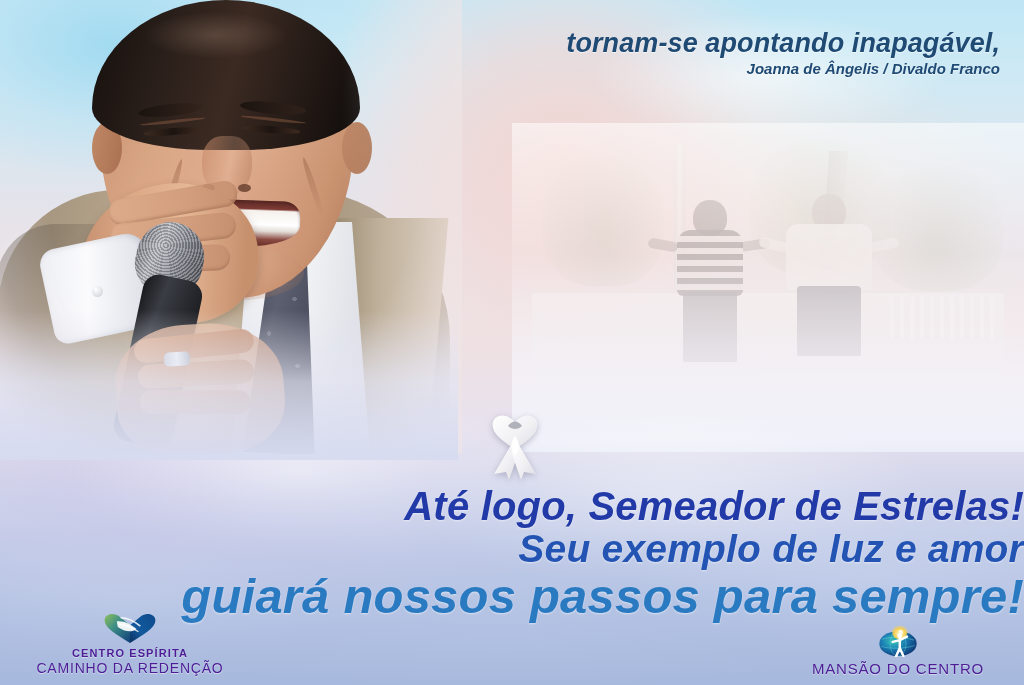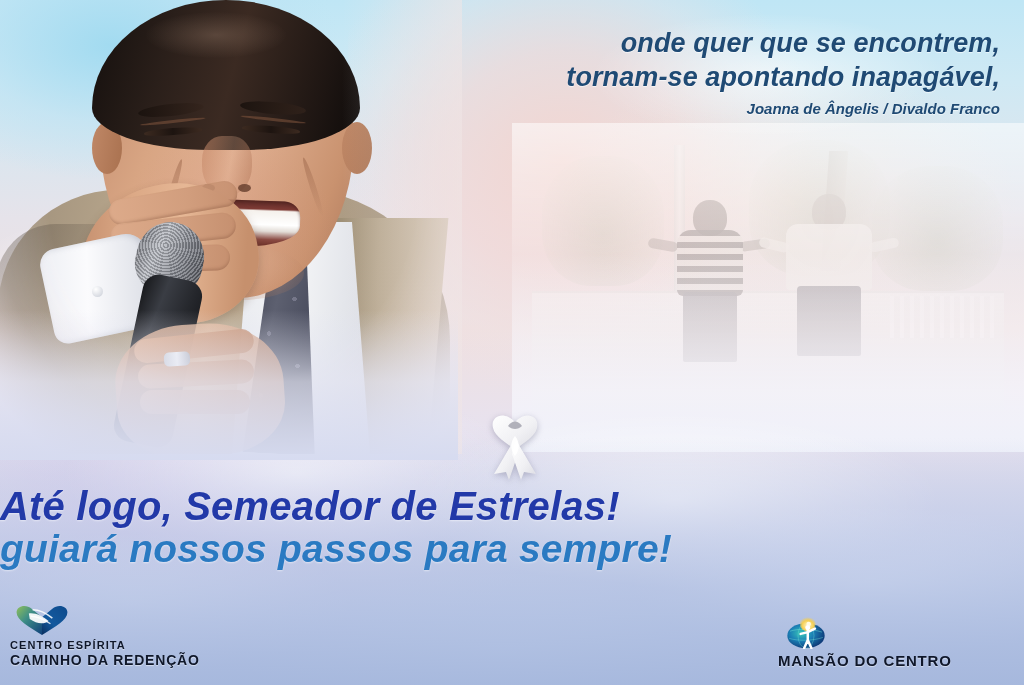--- a/index.html
+++ b/index.html
@@ -330,62 +330,62 @@
   }
   .quote-line{
     font-style:italic; font-weight:bold;
     font-size:27px; line-height:34px;
     color:#1f4a74;
     letter-spacing:.1px;
     text-shadow:0 1px 1px rgba(255,255,255,.65);
     white-space:nowrap;
   }
   .quote-attr{
-    margin-top:6px;
+    margin-top:0;
     font-style:italic; font-weight:bold;
     font-size:15px; color:#1f4a74;
     text-shadow:0 1px 1px rgba(255,255,255,.6);
   }
 
   
   .ribbon{
     position:absolute; left:484px; top:406px; width:62px; height:74px;
     filter:drop-shadow(0 2px 3px rgba(90,90,120,.35));
   }
 
   
   .headline{
     position:absolute; left:0; right:0; top:486px;
-    text-align:left;
+    text-align:right;
   }
   .hl{
     font-style:italic; font-weight:bold;
     line-height:1.03;
     letter-spacing:.2px;
     text-shadow:0 1px 2px rgba(255,255,255,.5);
     white-space:nowrap;
   }
   .hl1{ font-size:40px; color:#2239a8; }
   .hl2{ font-size:39px; color:#2354b4; margin-top:2px; }
-  .hl3{ font-size:39px; color:#2a7ac2; margin-top:2px; }
+  .hl3{ font-size:49px; color:#2a7ac2; margin-top:2px; }
 
   
   .logo{
-    position:absolute; bottom:16px; 
-    color:#0f172a;
+    position:absolute; bottom:8px; text-align:center;
+    color:#4c1d95;
   }
   .logo-left{ left:10px; width:240px; }
   .logo-right{ right:6px; width:240px; }
   .logo-mark{ height:32px; margin-bottom:3px; }
   .logo-l1{
     font-size:11px; font-weight:bold; letter-spacing:1.1px;
     line-height:13px; text-shadow:0 1px 1px rgba(255,255,255,.5);
   }
   .logo-l2{
-    font-size:14px; font-weight:bold; letter-spacing:.8px;
+    font-size:14px; font-weight:normal; letter-spacing:.8px;
     line-height:17px; text-shadow:0 1px 1px rgba(255,255,255,.5);
   }
   .logo-right .logo-l2{ font-size:15px; }
 </style>
 </head>
 <body>
 
 <div class="poster">
 
   <div class="bg-base"></div>
@@ -470,21 +470,20 @@
       <div class="mic-fg mf1"></div>
       <div class="mic-fg mf2"></div>
       <div class="mic-fg mf3"></div>
       <div class="ring"></div>
     </div>
     <div class="portrait-fadeR"></div>
     <div class="portrait-fade"></div>
   </div>
 
   <div class="quote">
-    <div class="quote-line">onde quer que se encontrem,</div>
     <div class="quote-line">tornam-se apontando inapagável,</div>
     <div class="quote-attr">Joanna de Ângelis / Divaldo Franco</div>
   </div>
 
   <div class="ribbon">
     <svg viewBox="0 0 62 74" width="62" height="74" aria-hidden="true">
       <defs>
         <linearGradient id="rg" x1="0" y1="0" x2="1" y2="1">
           <stop offset="0%" stop-color="#ffffff"></stop>
           <stop offset="55%" stop-color="#f1f1f4"></stop>
@@ -494,20 +493,21 @@
       <path d="M31 16 C20 4 6 10 9 22 C11 31 22 36 31 44 C40 36 51 31 53 22 C56 10 42 4 31 16 Z" fill="url(#rg)"></path>
       <path d="M24 20 C28 14 34 14 38 20 C34 24 28 24 24 20 Z" fill="#9a9aa6" opacity=".75"></path>
       <path d="M30 34 L10 68 L22 66 L25 74 L34 48 Z" fill="url(#rg)"></path>
       <path d="M32 34 L52 68 L40 66 L37 74 L28 48 Z" fill="url(#rg)"></path>
       <path d="M31 30 C26 36 26 44 31 50 C36 44 36 36 31 30 Z" fill="#ffffff" opacity=".9"></path>
     </svg>
   </div>
 
   <div class="headline">
     <div class="hl hl1">Até logo, Semeador de Estrelas!</div>
+    <div class="hl hl2">Seu exemplo de luz e amor</div>
     <div class="hl hl3">guiará nossos passos para sempre!</div>
   </div>
 
   <div class="logo logo-left">
     <div class="logo-mark">
       <svg viewBox="0 0 64 34" width="64" height="32" aria-hidden="true">
         <defs>
           <linearGradient id="hl1g" x1="0" y1="0" x2="1" y2="1">
             <stop offset="0%" stop-color="#8fbf5a"></stop>
             <stop offset="40%" stop-color="#3f8f86"></stop>

